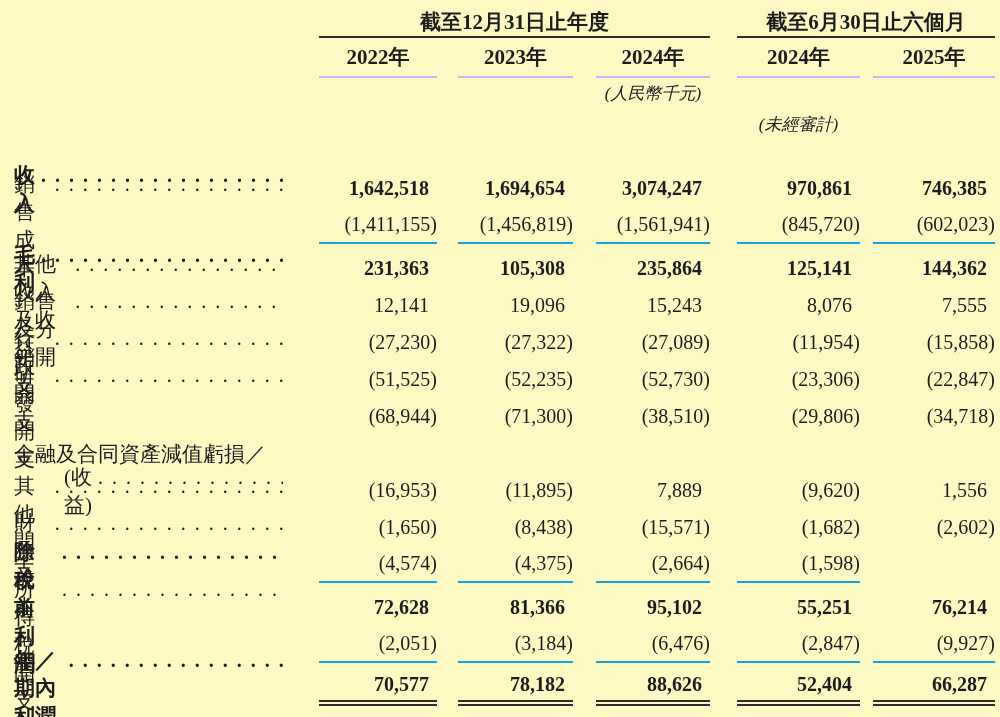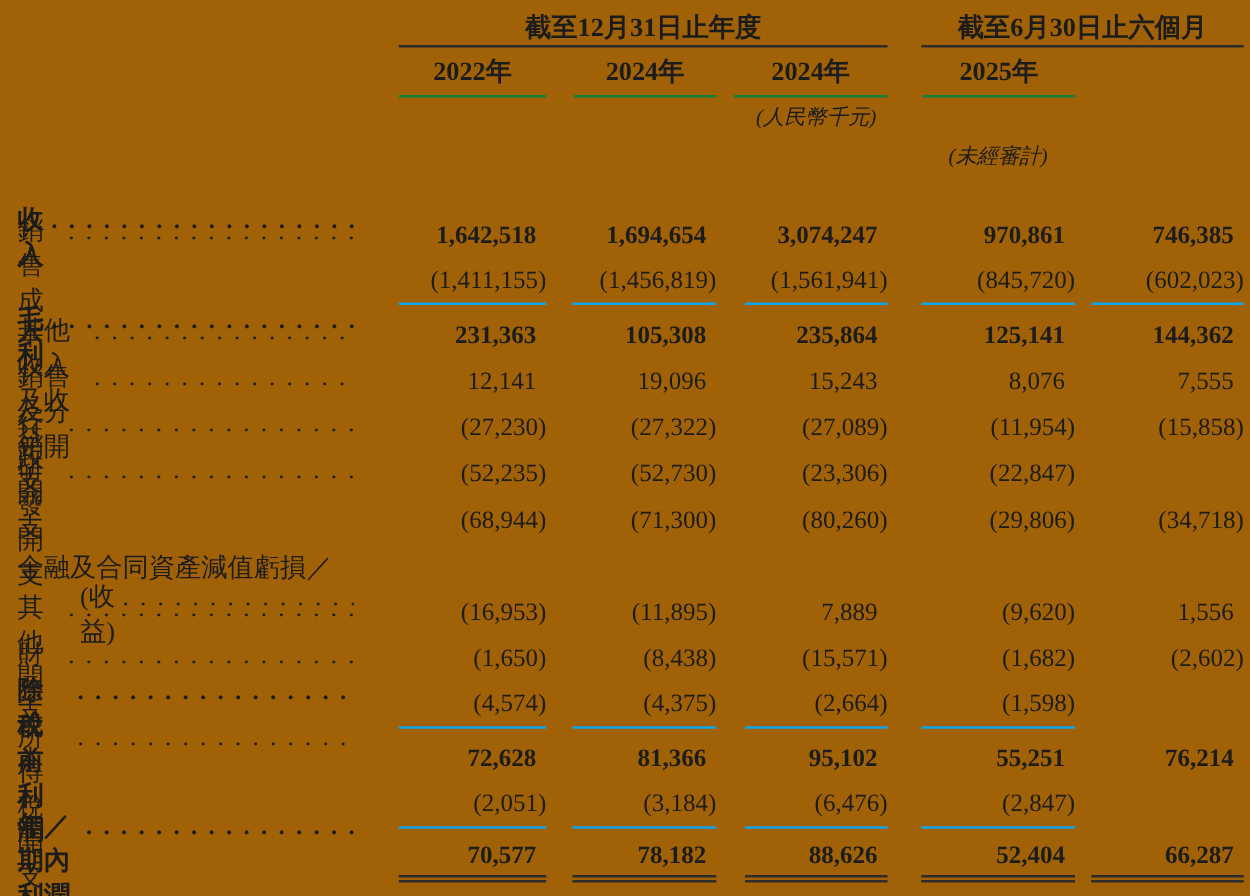--- a/index.html
+++ b/index.html
@@ -1,19 +1,19 @@
 <!DOCTYPE html>
 <html><head>
 <meta charset="utf-8">
 <style>
   html,body { margin:0; padding:0; background:#ffffff; }
   .page {
     position:relative;
     width:1000px; height:717px;
-    background:#a16207;
+    background:#fef9c3;
     color:#1c1c1c;
     font-family:"Liberation Serif","DejaVu Serif",serif;
     overflow:hidden;
     box-sizing:border-box;
     padding-top:8px;
   }
   
   .grid6 { display:grid; grid-template-columns:319px 118px 136px 137px 150px 135px; }
   .cell  { position:relative; }
   .box   { margin-left:auto; text-align:right; height:100%; display:flex; align-items:center; justify-content:flex-end; box-sizing:border-box; }
@@ -23,21 +23,21 @@
   .c4 .box { width:123px; }
   .c5 .box { width:122px; }
   .box.pos { padding-right:8px;text-align:right; }
 
   
   .hgroups { display:grid; grid-template-columns:319px 391px 27px 258px; height:30px; }
   .hgroup  { display:flex; align-items:center; justify-content:center;
              font-weight:700; font-size:21px; border-bottom:2px solid #2d2d2d; }
   .hyears  { height:40px; }
   .hyears .box { justify-content:center; font-weight:700; font-size:21px;
-                 border-bottom:2px solid #15803d; }
+                 border-bottom:2px solid #c4b5fd; }
   .hnote   { height:30px; }
   .hnote .box { justify-content:center; border-bottom:none; font-style:italic; font-size:17px;font-family:Liberation Serif, serif; }
   .hnote2  { height:32px; }
   .hspacer { height:30px; }
 
   
   .trow { height:37px; align-items:stretch; font-size:20px; }
   .trow .label-cell {
     display:flex; align-items:baseline;
     padding-left:14px; font-size:21px;
@@ -65,20 +65,23 @@
     <div class="hgroup">
       <span>截至6月30日止六個月</span>
     </div>
   </div>
 
   <div class="grid6 hyears">
     <div class="cell"></div>
     <div class="cell c1">
         <div class="box">2022年</div>
       </div>
+    <div class="cell c2">
+        <div class="box">2023年</div>
+      </div>
     <div class="cell c3">
         <div class="box">2024年</div>
       </div>
     <div class="cell c4">
         <div class="box">2024年</div>
       </div>
     <div class="cell c5">
         <div class="box">2025年</div>
       </div>
   </div>
@@ -211,20 +214,23 @@
         </div>
     <div class="cell c5">
           <div class="box">(15,858)</div>
         </div>
   </div>
       <div class="grid6 trow">
     <div class="cell label-cell">
       <span class="label-text">行政開支</span>
       <span class="leader"></span>
     </div>
+    <div class="cell c1">
+          <div class="box">(51,525)</div>
+        </div>
     <div class="cell c2">
           <div class="box">(52,235)</div>
         </div>
     <div class="cell c3">
           <div class="box">(52,730)</div>
         </div>
     <div class="cell c4">
           <div class="box">(23,306)</div>
         </div>
     <div class="cell c5">
@@ -236,21 +242,21 @@
       <span class="label-text">研發開支</span>
       <span class="leader"></span>
     </div>
     <div class="cell c1">
           <div class="box">(68,944)</div>
         </div>
     <div class="cell c2">
           <div class="box">(71,300)</div>
         </div>
     <div class="cell c3">
-          <div class="box">(80,260)</div>
+          <div class="box">(38,510)</div>
         </div>
     <div class="cell c4">
           <div class="box">(29,806)</div>
         </div>
     <div class="cell c5">
           <div class="box">(34,718)</div>
         </div>
   </div>
       <div class="grid6 trow label-only">
     <div class="cell label-cell">
@@ -364,20 +370,23 @@
         </div>
     <div class="cell c2">
           <div class="box">(3,184)</div>
         </div>
     <div class="cell c3">
           <div class="box">(6,476)</div>
         </div>
     <div class="cell c4">
           <div class="box">(2,847)</div>
         </div>
+    <div class="cell c5">
+          <div class="box">(9,927)</div>
+        </div>
   </div>
       <div class="grid6 trow bold druled">
     <div class="cell label-cell">
       <span class="label-text">年／期內利潤</span>
       <span class="leader"></span>
     </div>
     <div class="cell c1">
           <div class="box pos">70,577</div>
         </div>
     <div class="cell c2">

